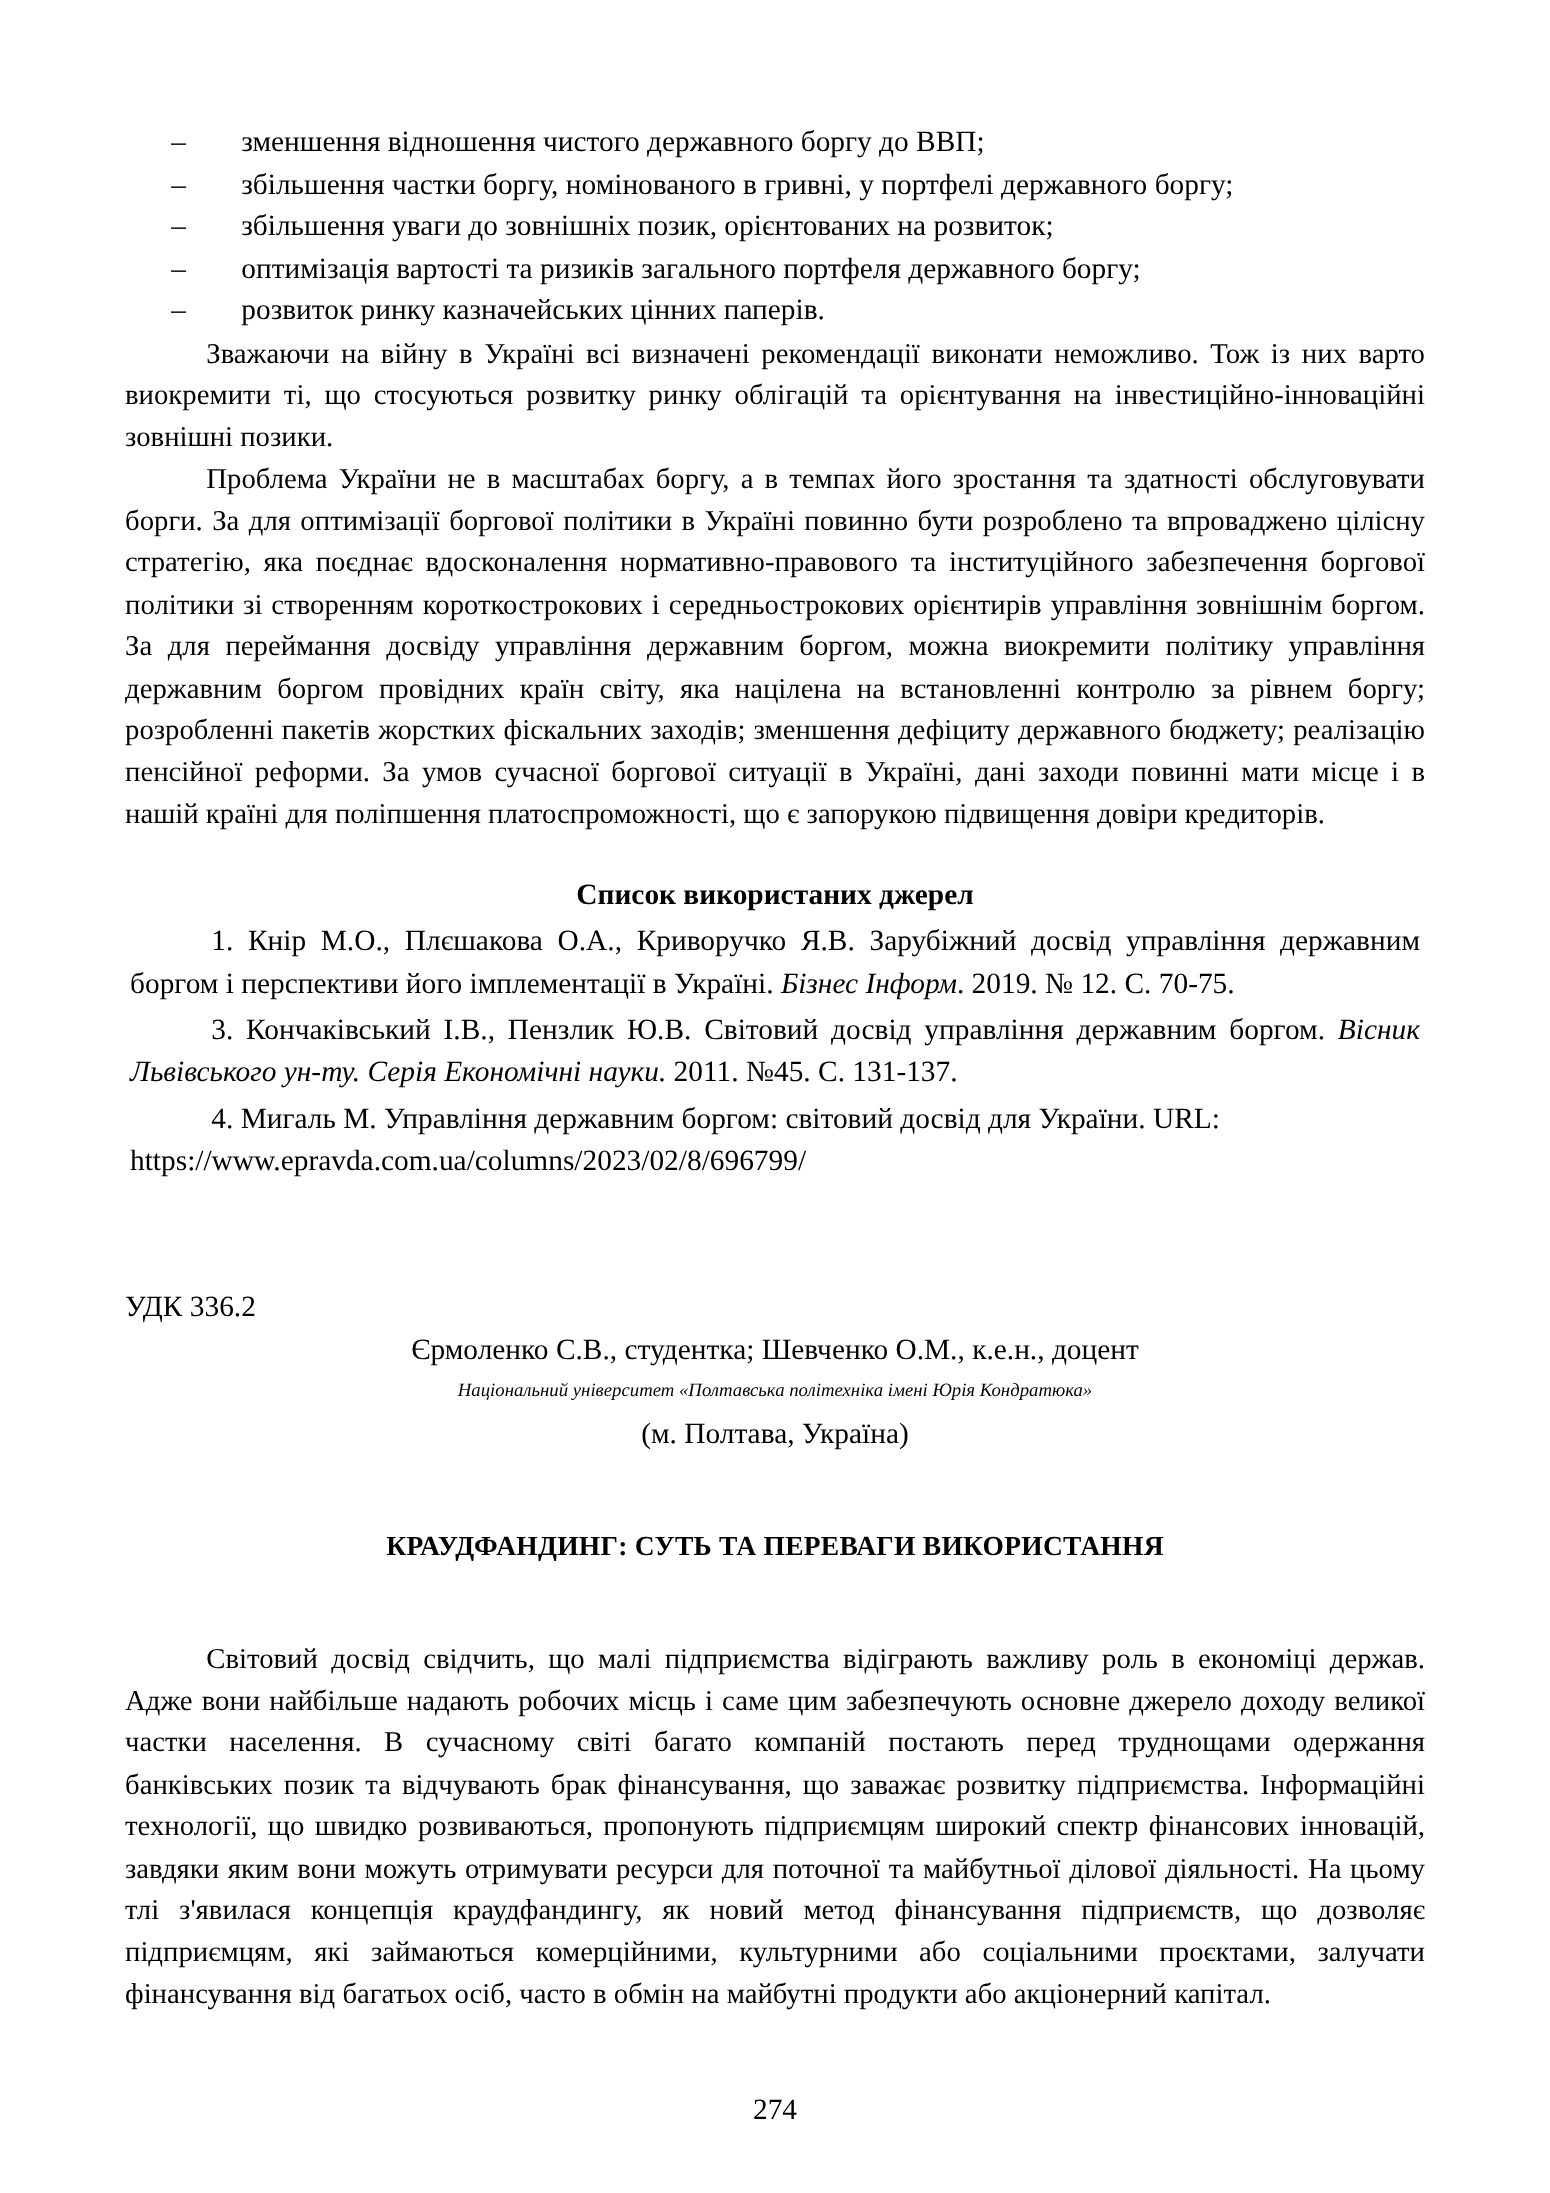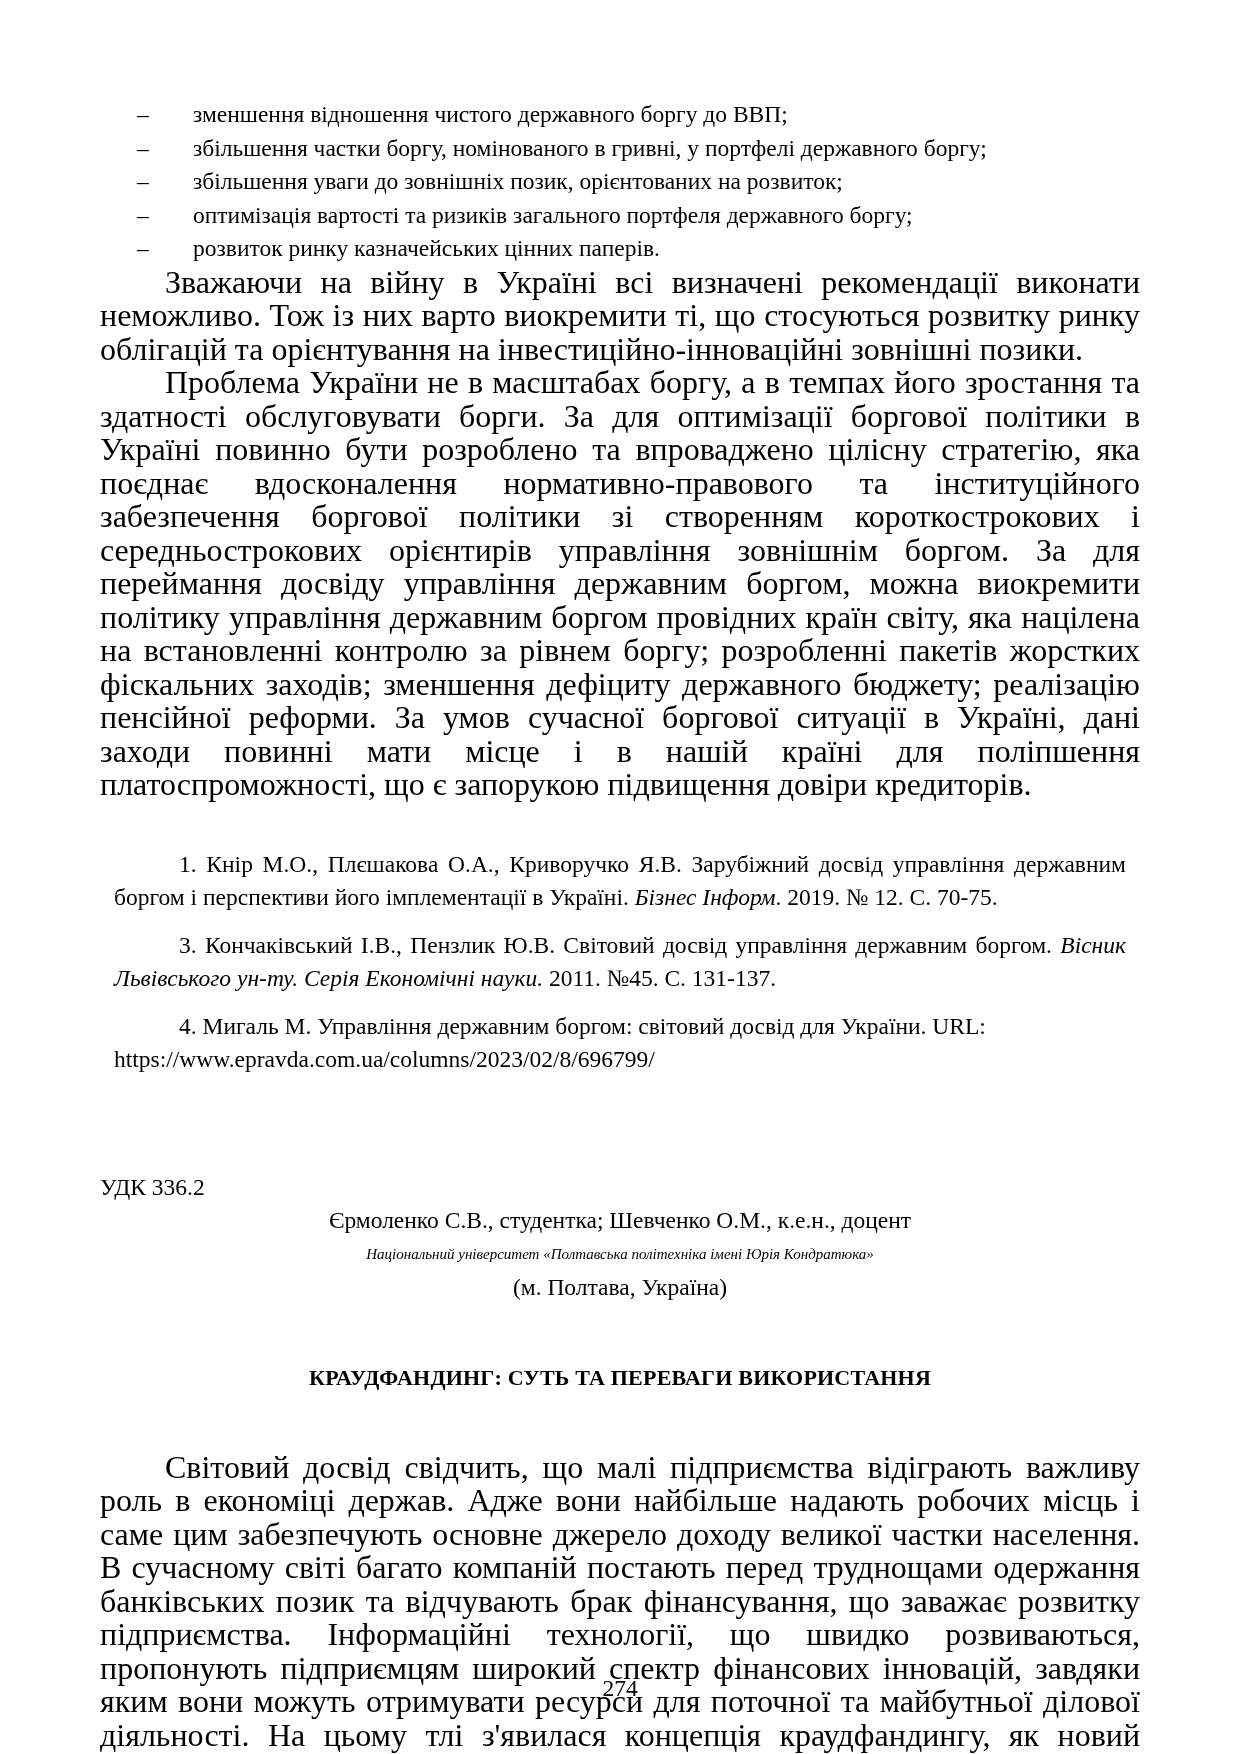--- a/index.html
+++ b/index.html
@@ -36,21 +36,21 @@
     text-indent: -28px;
     white-space: nowrap;
   }
   .bullet-dash {
     display: inline-block;
     width: 28px;
   }
   
   p.para {
     margin: 0;
-    font-size: 32px;
+    font-size: 23px;
     line-height: 33.5px;
     text-align: justify;
     text-justify: inter-word;
     text-indent: 65px;
     hyphens: none;
   }
   .spacer-md { height: 32px; }
   .spacer-lg { height: 56px; }
   .spacer-xl { height: 80px; }
   
@@ -64,21 +64,21 @@
   .article-title {
     font-size: 22px;
     line-height: 34px;
     font-weight: bold;
     text-align: center;
     margin: 0;
     letter-spacing: 0.2px;
   }
   
   .ref-item {
-    margin: 14px;
+    margin: 4px;
     font-size: 23.5px;
     line-height: 33.5px;
     text-align: justify;
     text-indent: 65px;
   }
   .ref-item.last {
     text-align: left;
   }
   .ital { font-style: italic; }
   
@@ -131,20 +131,21 @@
       <li class="bullet-item"><span class="bullet-dash">–</span><span>оптимізація вартості та ризиків загального портфеля державного боргу;</span></li>
       <li class="bullet-item"><span class="bullet-dash">–</span><span>розвиток ринку казначейських цінних паперів.</span></li>
     </ul>
 
     <p class="para">Зважаючи на війну в Україні всі визначені рекомендації виконати неможливо. Тож із них варто виокремити ті, що стосуються розвитку ринку облігацій та орієнтування на інвестиційно-інноваційні зовнішні позики.</p>
 
     <p class="para">Проблема України не в масштабах боргу, а в темпах його зростання та здатності обслуговувати борги. За для оптимізації боргової політики в Україні повинно бути розроблено та впроваджено цілісну стратегію, яка поєднає вдосконалення нормативно-правового та інституційного забезпечення боргової політики зі створенням короткострокових і середньострокових орієнтирів управління зовнішнім боргом. За для переймання досвіду управління державним боргом, можна виокремити політику управління державним боргом провідних країн світу, яка націлена на встановленні контролю за рівнем боргу; розробленні пакетів жорстких фіскальних заходів; зменшення дефіциту державного бюджету; реалізацію пенсійної реформи. За умов сучасної боргової ситуації в Україні, дані заходи повинні мати місце і в нашій країні для поліпшення платоспроможності, що є запорукою підвищення довіри кредиторів.</p>
 
     <div class="spacer-md"></div>
 
+    <h2 class="sec-heading">Список використаних джерел</h2>
 
     <p class="ref-item"><span>1. Кнір М.О., Плєшакова О.А., Криворучко Я.В. Зарубіжний досвід управління державним боргом і перспективи його імплементації в Україні. </span><span class="ital">Бізнес Інформ</span><span>. 2019. № 12. С. 70-75.</span></p>
 
 
     <p class="ref-item"><span>3. Кончаківський І.В., Пензлик Ю.В. Світовий досвід управління державним боргом. </span><span class="ital">Вісник Львівського ун-ту. Серія Економічні науки.</span><span> 2011. №45. С. 131-137.</span></p>
 
     <p class="ref-item last"><span>4. Мигаль М. Управління державним боргом: світовий досвід для України. URL: https://www.epravda.com.ua/columns/2023/02/8/696799/</span></p>
 
     <div class="spacer-xl"></div>
 

